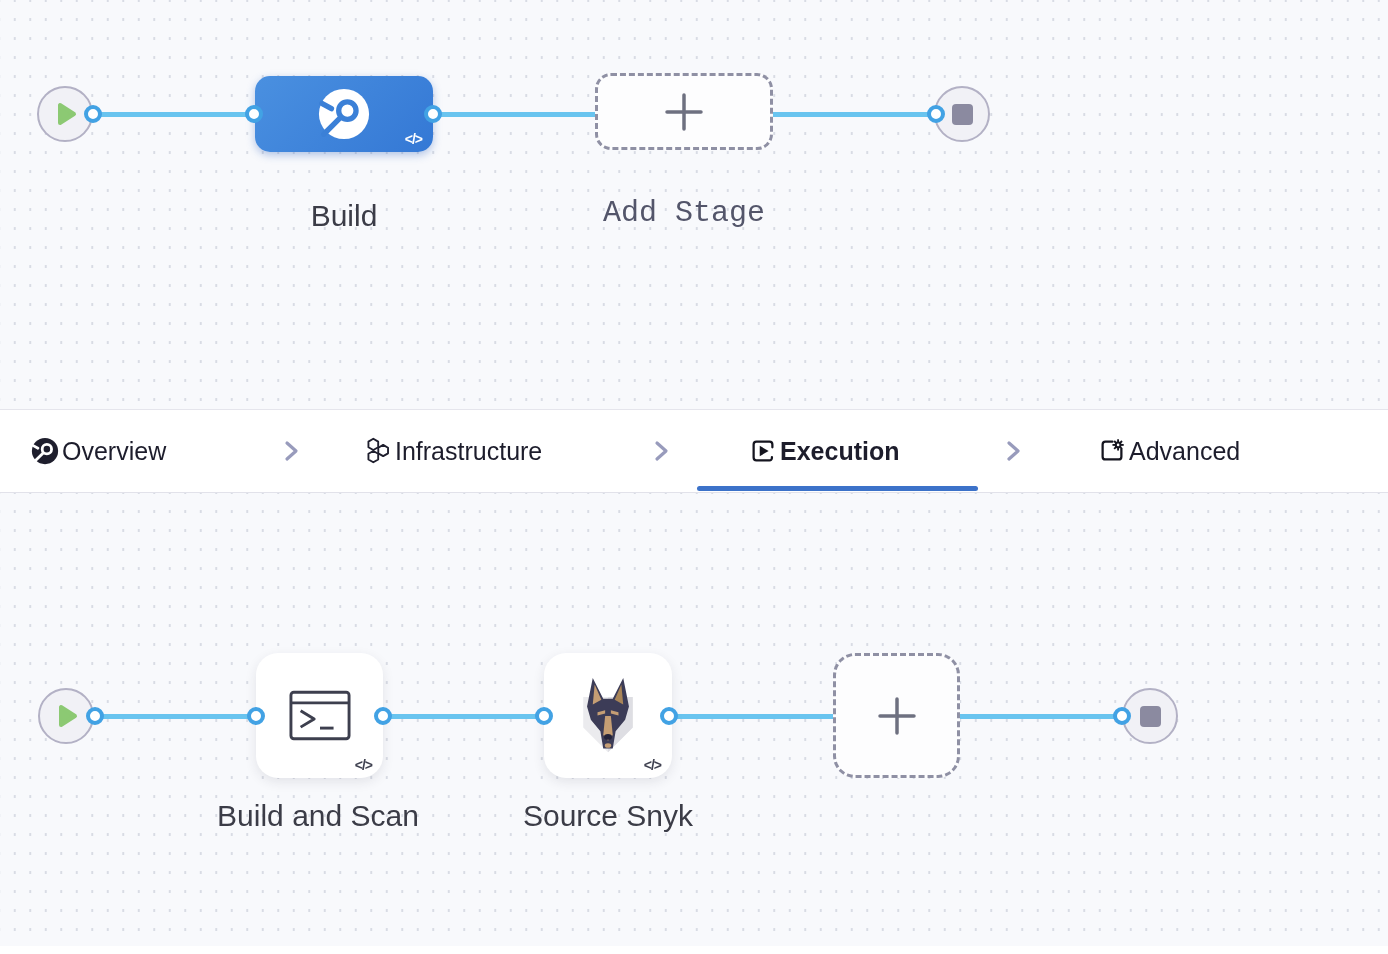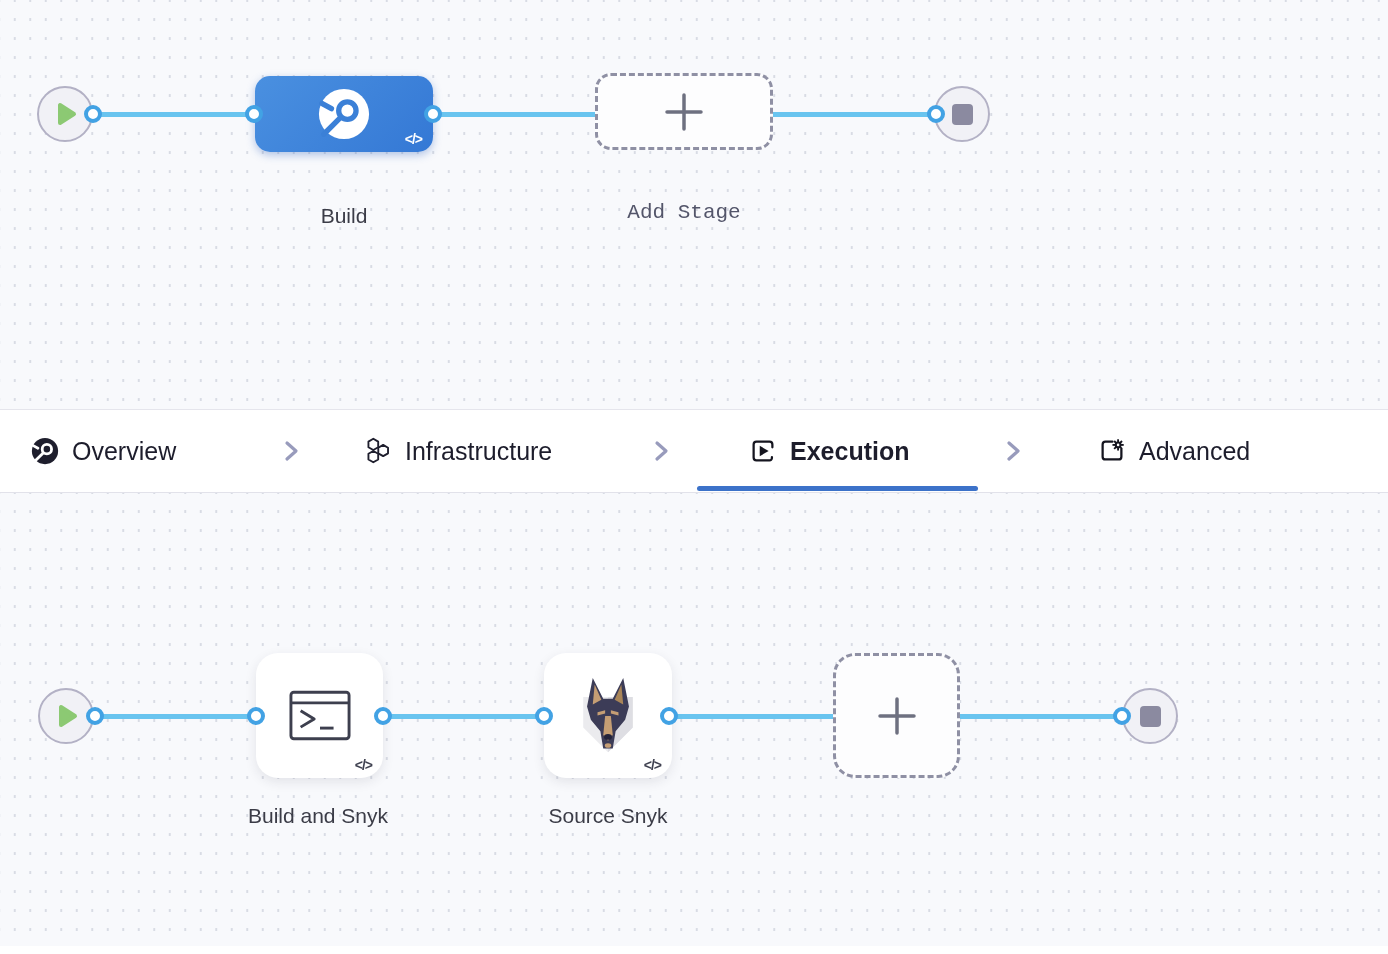--- a/index.html
+++ b/index.html
@@ -38,27 +38,27 @@
 
   
   .add-box{position:absolute;box-sizing:border-box;border:3px dashed #8f90a4;border-radius:16px;
     background:#fdfdfe;display:flex;align-items:center;justify-content:center;z-index:2;}
 
   
   .step-card{position:absolute;width:127px;height:125px;border-radius:22px;background:#ffffff;
     box-shadow:0 4px 12px rgba(40,41,61,.10);display:flex;align-items:center;justify-content:center;z-index:2;}
 
   
-  .node-label{position:absolute;text-align:center;font-size:21px;color:#3b3c47;z-index:2;line-height:42px;}
+  .node-label{position:absolute;text-align:center;font-size:30px;color:#3b3c47;z-index:2;line-height:42px;}
   .node-label.muted{color:#53556a;}
 
   
   #tab-bar{position:absolute;top:409px;left:0;width:1388px;height:82px;background:#ffffff;
     border-top:1px solid #e5e5ec;border-bottom:1px solid #e2e2ea;z-index:4;}
-  .tab{position:absolute;top:0;height:82px;display:flex;align-items:center;gap:12px;cursor:pointer;}
+  .tab{position:absolute;top:0;height:82px;display:flex;align-items:center;gap:2px;cursor:pointer;}
   .tab-label{font-size:25px;color:#1d1d2c;}
   .tab.active .tab-label{font-weight:700;}
   .tab-chevron{position:absolute;top:29px;width:24px;height:24px;}
   #tab-underline{position:absolute;left:697px;bottom:1px;width:281px;height:5px;background:#3c72c9;border-radius:3px;}
 </style>
 </head>
 <body>
 
 <div id="app">
 
@@ -194,21 +194,21 @@
       <svg width="62" height="51" viewBox="0 0 64 52">
         <g fill="none" stroke="#3d3f4e" stroke-width="3">
           <rect x="2" y="2" width="60" height="48" rx="3"></rect>
           <line x1="2" y1="13" x2="62" y2="13"></line>
           <polyline points="12,21 26,29.5 12,38" stroke-linejoin="round"></polyline>
           <line x1="32" y1="39" x2="46" y2="39"></line>
         </g>
       </svg>
       <span class="code-badge dark">&lt;/&gt;</span>
     </div>
-    <div class="node-label" style="left:193px;top:303px;width:250px;">Build and Snyk</div>
+    <div class="node-label" style="left:193px;top:303px;width:250px;">Build and Scan</div>
 
     <div class="step-card" style="left:544px;top:161px;width:128px;">
       <svg width="68" height="80" viewBox="0 0 70 84">
         <polygon points="9,22 61,22 61,54 35,80 9,54" fill="#ebebee"></polygon>
         <polygon points="35,22 61,22 61,54 35,80" fill="#dedee3"></polygon>
         <path d="M19,2 L30,24 L40,24 L51,2 L57,32 L53,46 L43,58 L40,76 L30,76 L27,58 L17,46 L13,32 Z" fill="#3c3c57"></path>
         <polygon points="21,9 28,25 19,30" fill="#c59e74"></polygon>
         <polygon points="49,9 51,30 42,25" fill="#a98558"></polygon>
         <polygon points="24,38 32,36 32,39.5 24,41.5" fill="#c59e74"></polygon>
         <polygon points="38,36 46,38 46,41.5 38,39.5" fill="#c59e74"></polygon>

